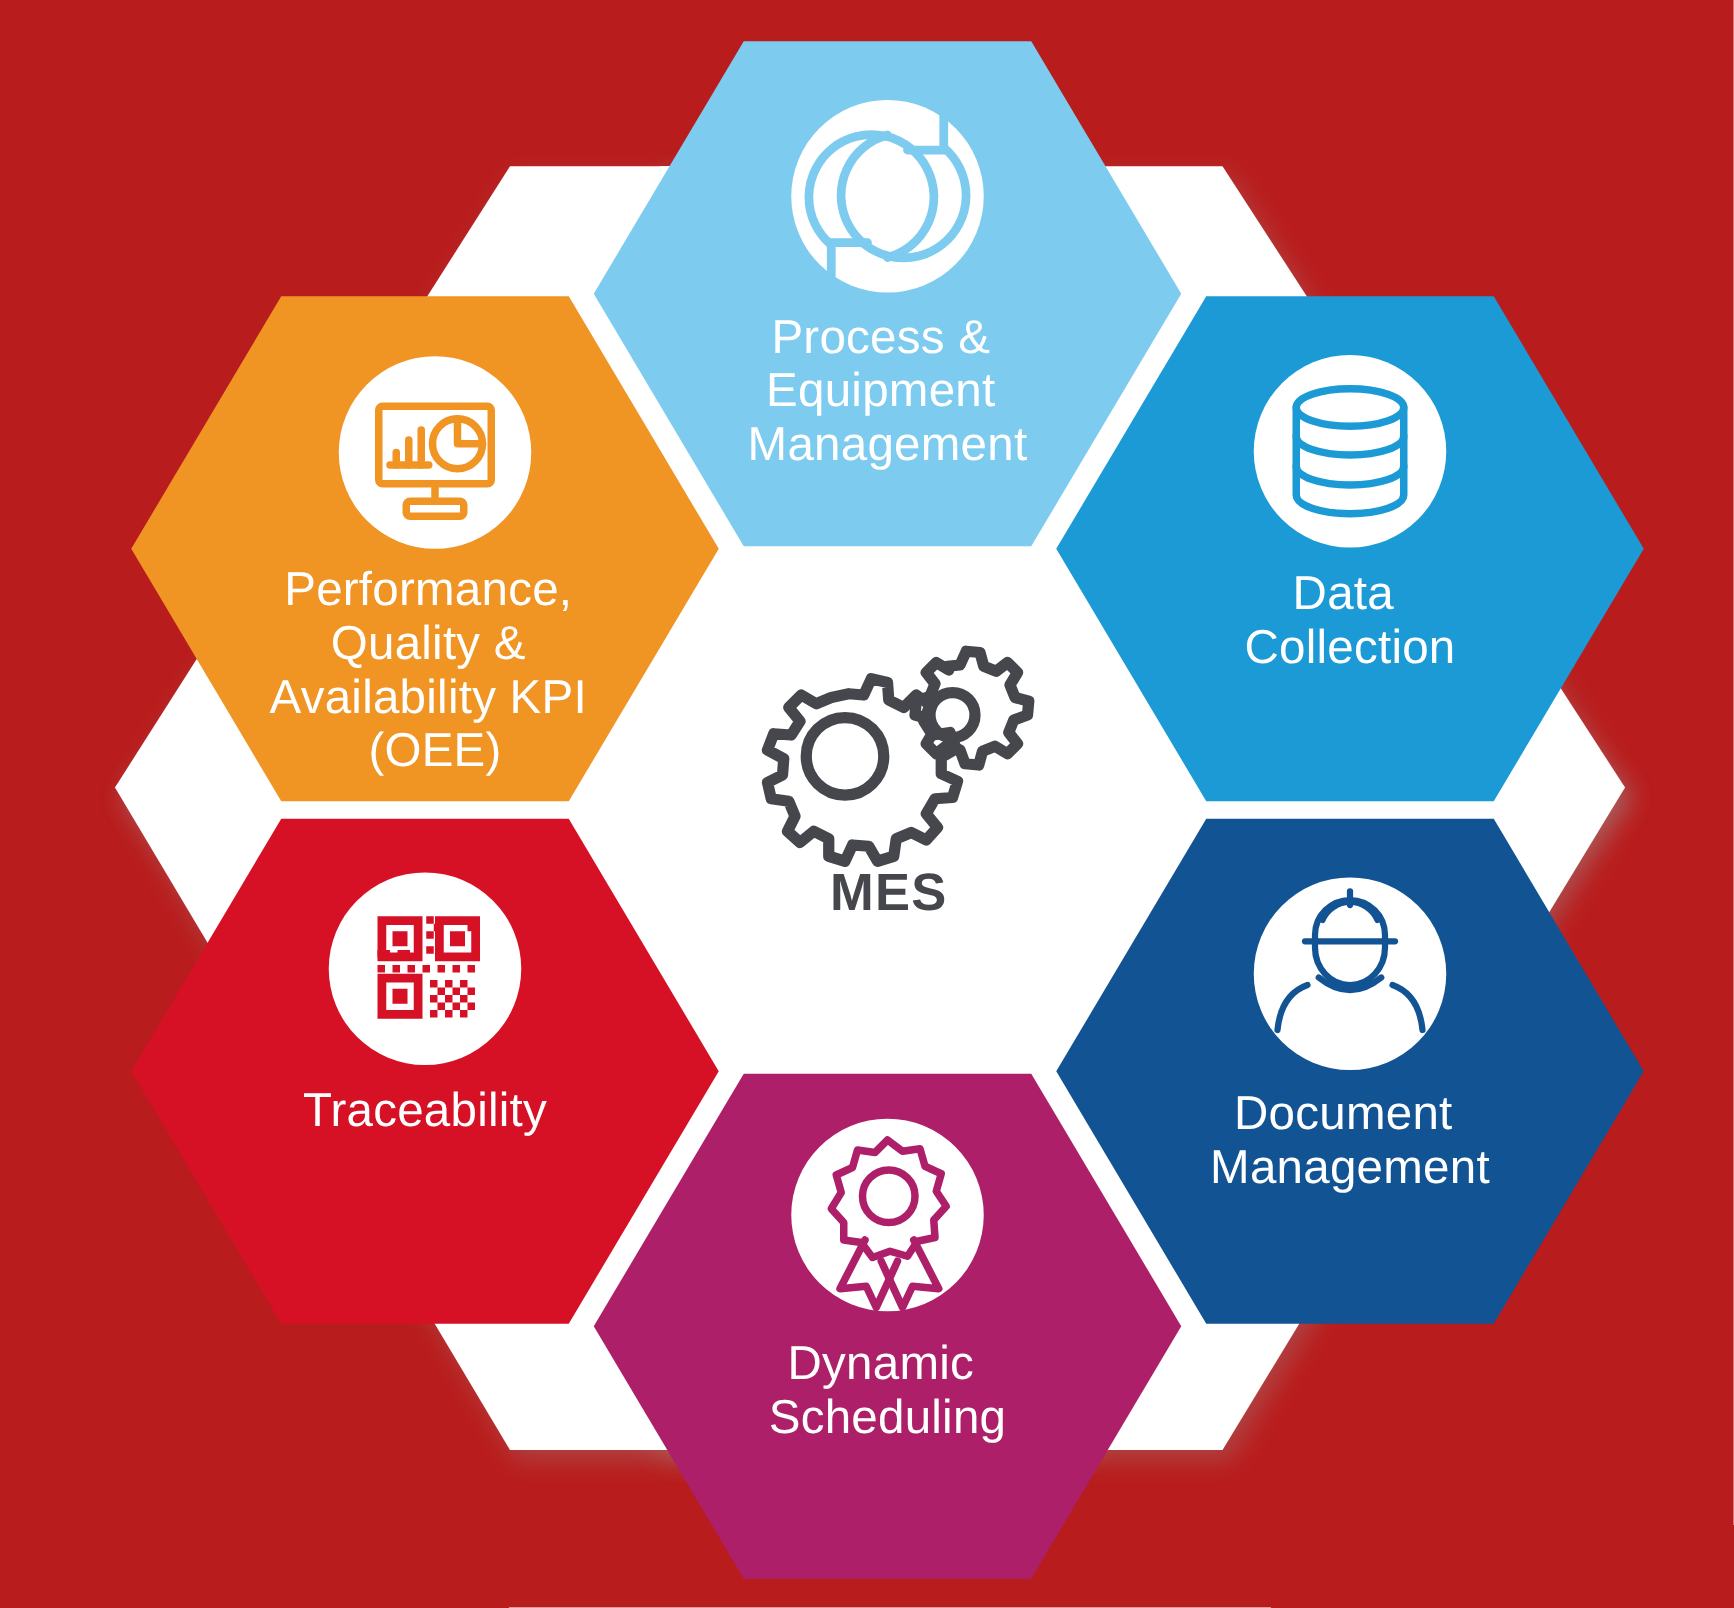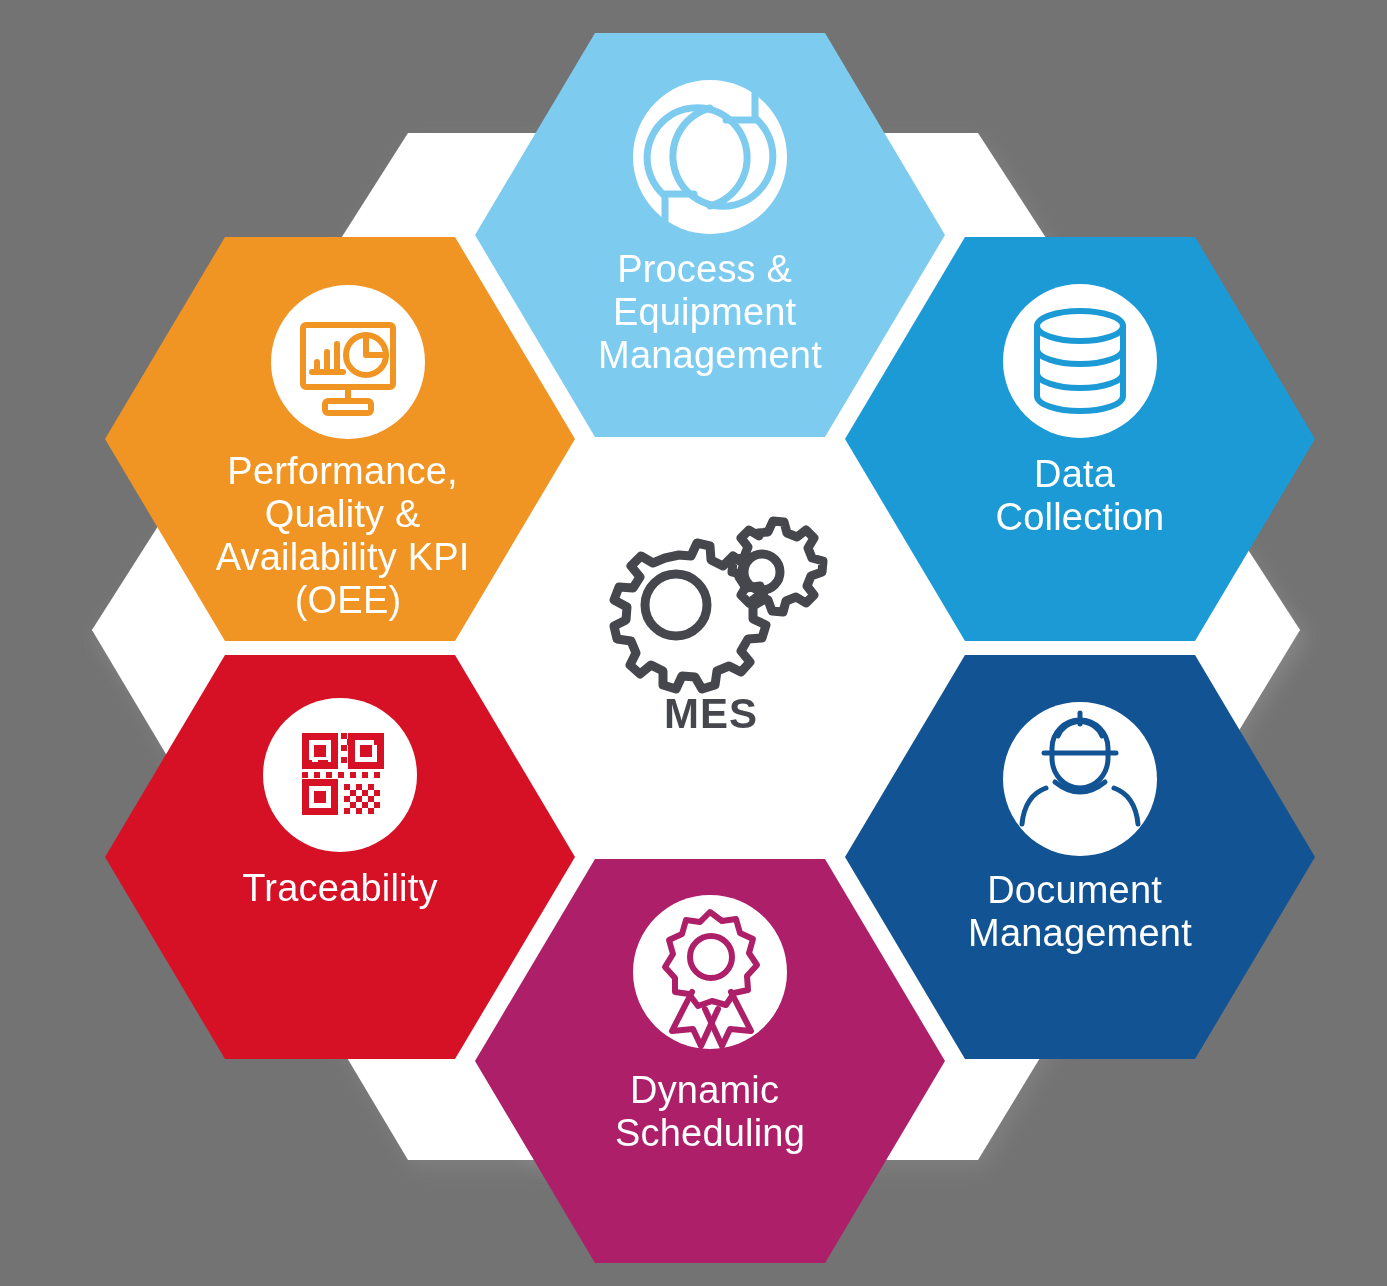--- a/index.html
+++ b/index.html
@@ -7,21 +7,21 @@
     width: 1387px;
     height: 1286px;
     background: #ffffff;
     font-family: "Liberation Sans", sans-serif;
     overflow: hidden;
   }
   #stage {
     position: relative;
     width: 1387px;
     height: 1286px;
-    background: #737373;
+    background: #b91c1c;
   }
   svg#diagram {
     position: absolute;
     left: 0; top: 0;
     width: 1387px;
     height: 1286px;
     display: block;
   }
   .hex-label {
     fill: #ffffff;

